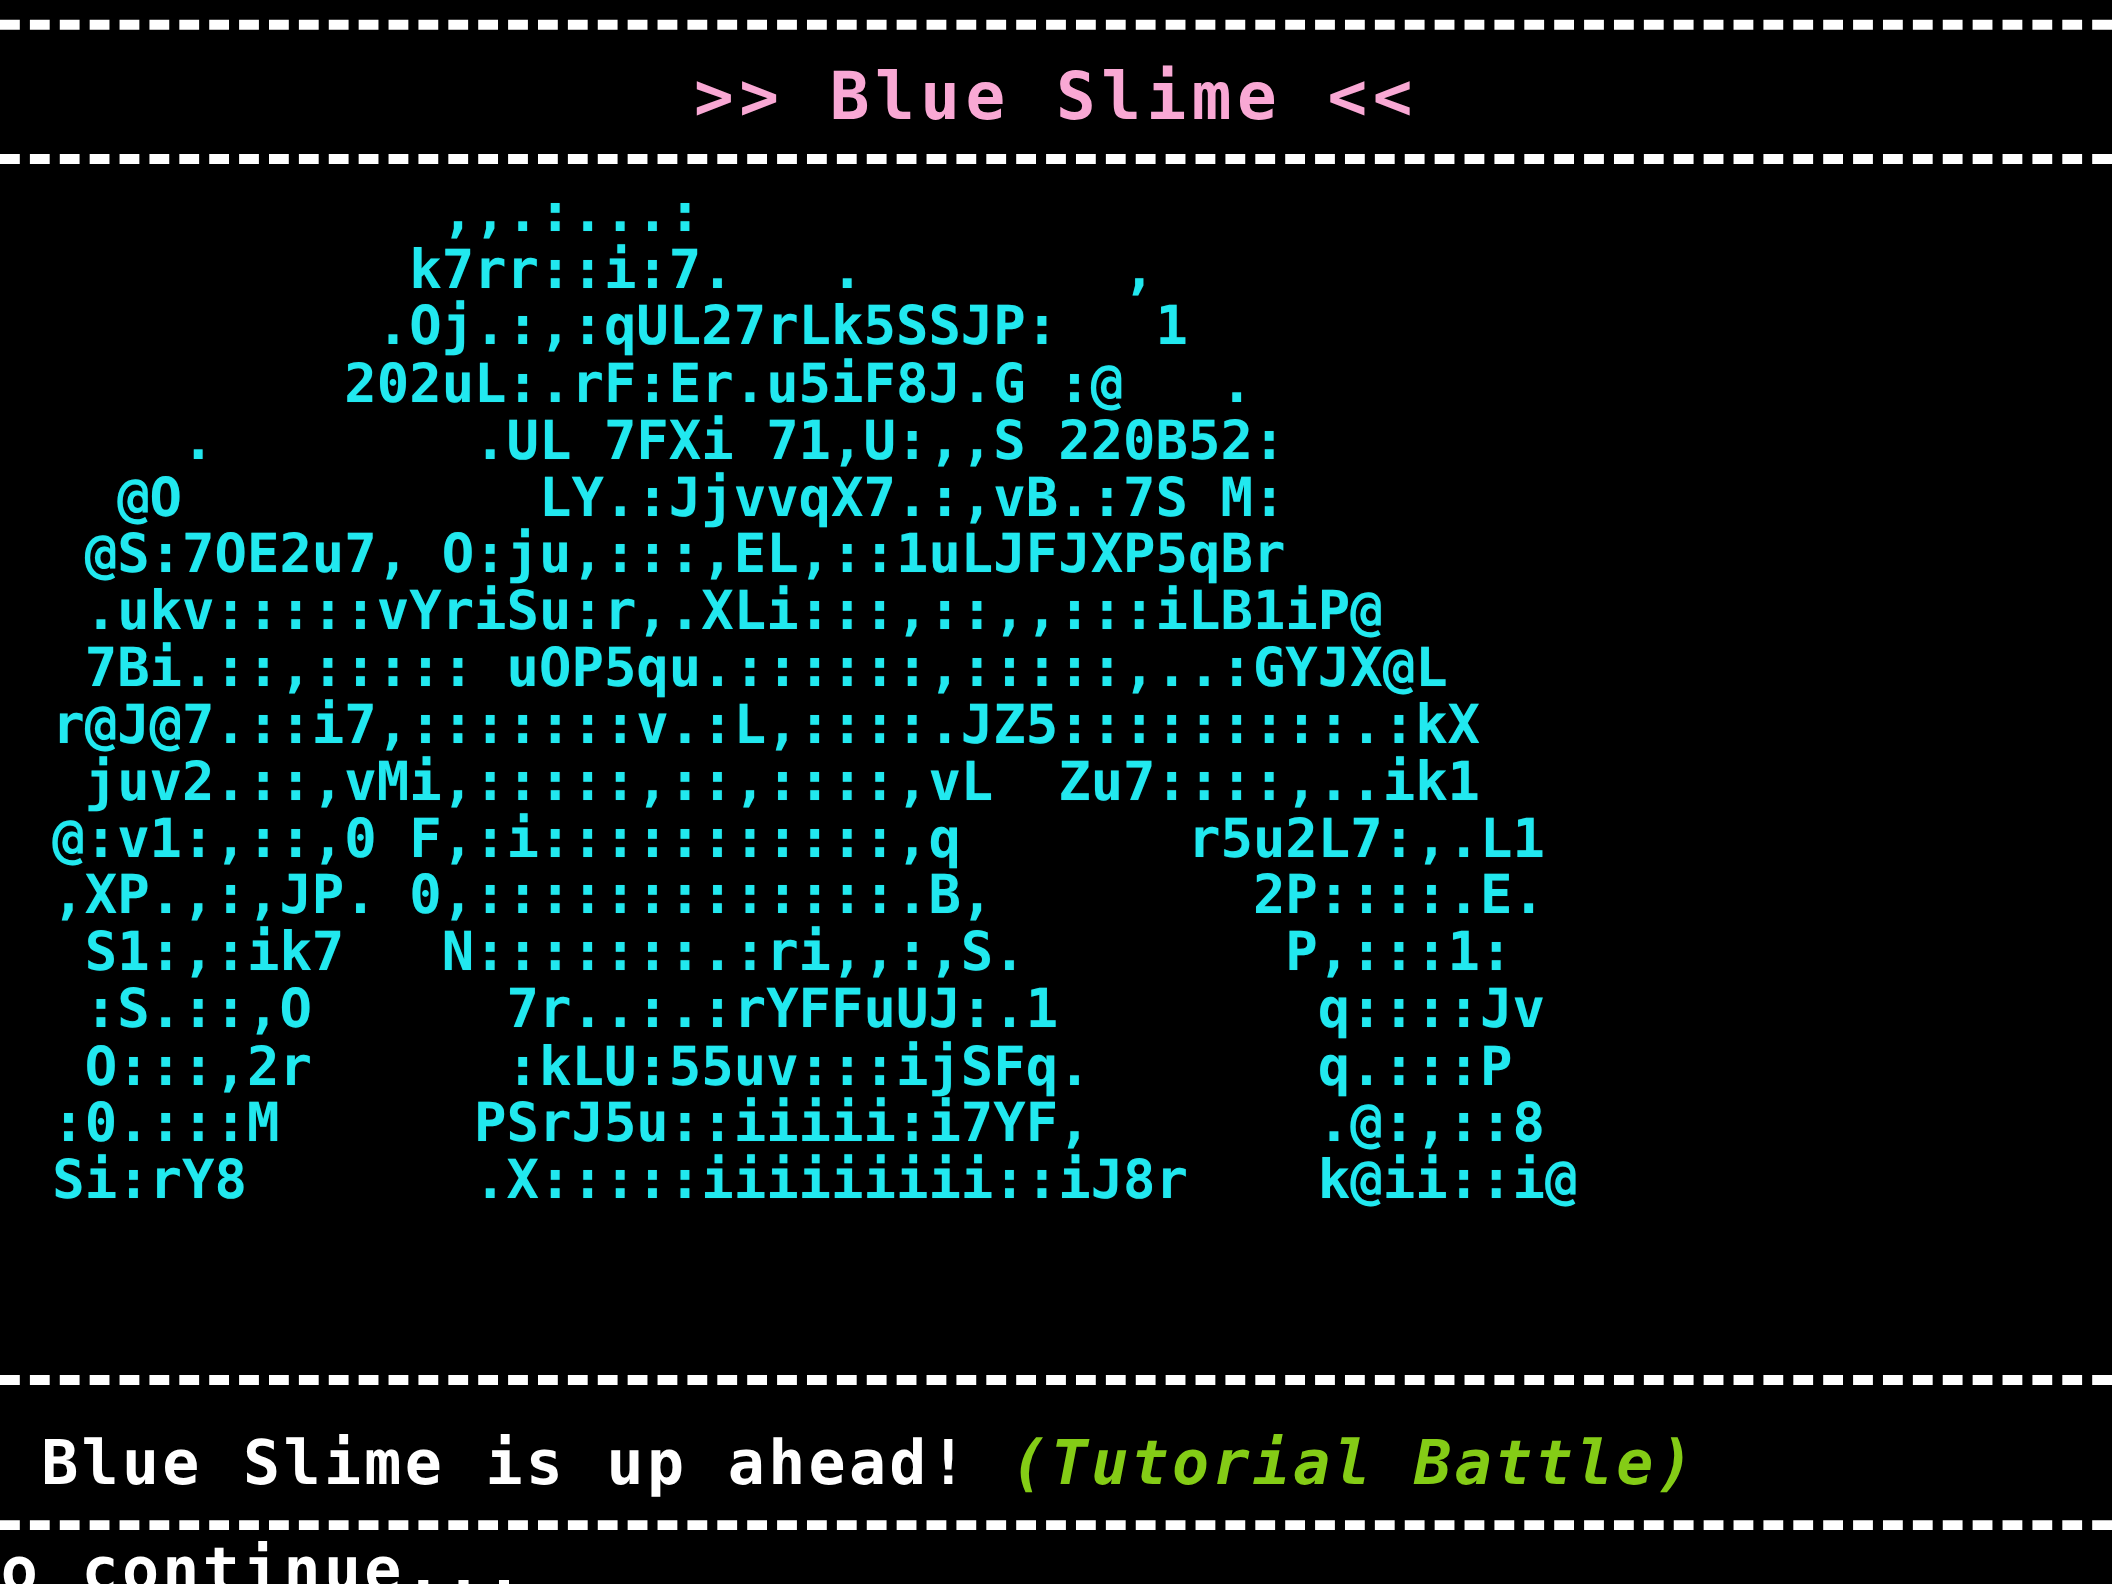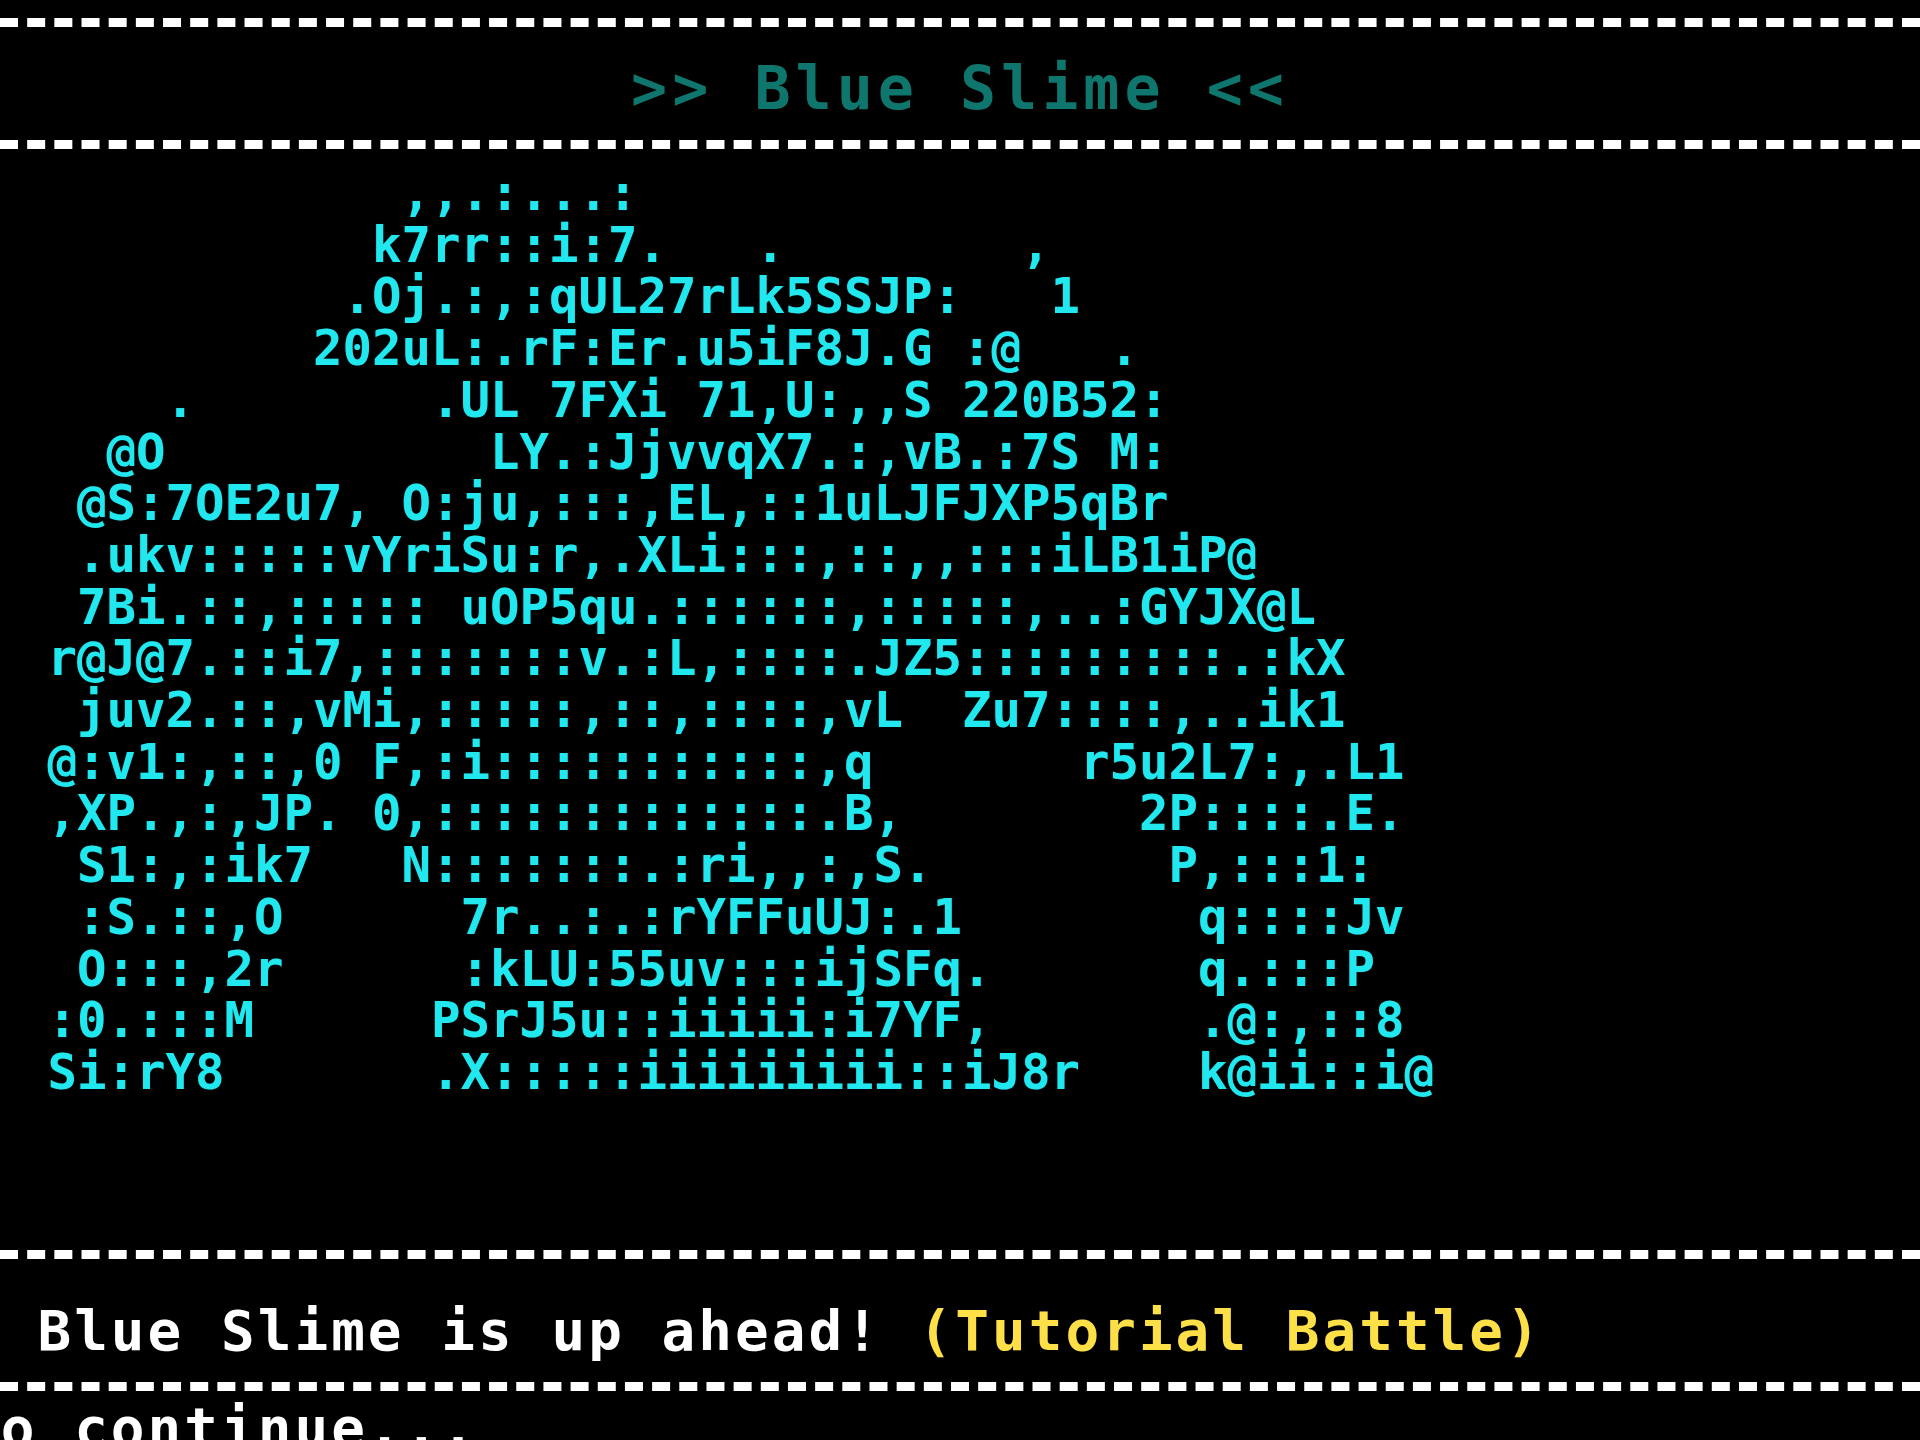--- a/index.html
+++ b/index.html
@@ -37,21 +37,21 @@
     position: absolute;
     top: 42px;
     left: 0;
     width: 1920px;
     height: 92px;
     display: flex;
     align-items: center;
     justify-content: center;
   }
   .title-text {
-    color: #0f766e;
+    color: #f9a8d4;
     font-size: 60px;
     line-height: 1;
     letter-spacing: 5px;
     font-weight: 700;
     white-space: pre;
   }
 
   
   .art-wrap {
     position: absolute;
@@ -85,26 +85,27 @@
   .msg-text {
     color: #ffffff;
     font-size: 56px;
     line-height: 1;
     letter-spacing: 3px;
     font-weight: 700;
     white-space: pre;
     margin-left: -36px;
   }
   .msg-tag {
-    color: #fde047;
+    color: #84cc16;
     font-size: 56px;
     line-height: 1;
     letter-spacing: 3px;
     font-weight: 700;
     white-space: pre;
+    font-style: italic;
   }
 
   .prompt-band {
     position: absolute;
     top: 1400px;
     left: 0;
     width: 1920px;
     height: 56px;
     display: flex;
     align-items: flex-start;

